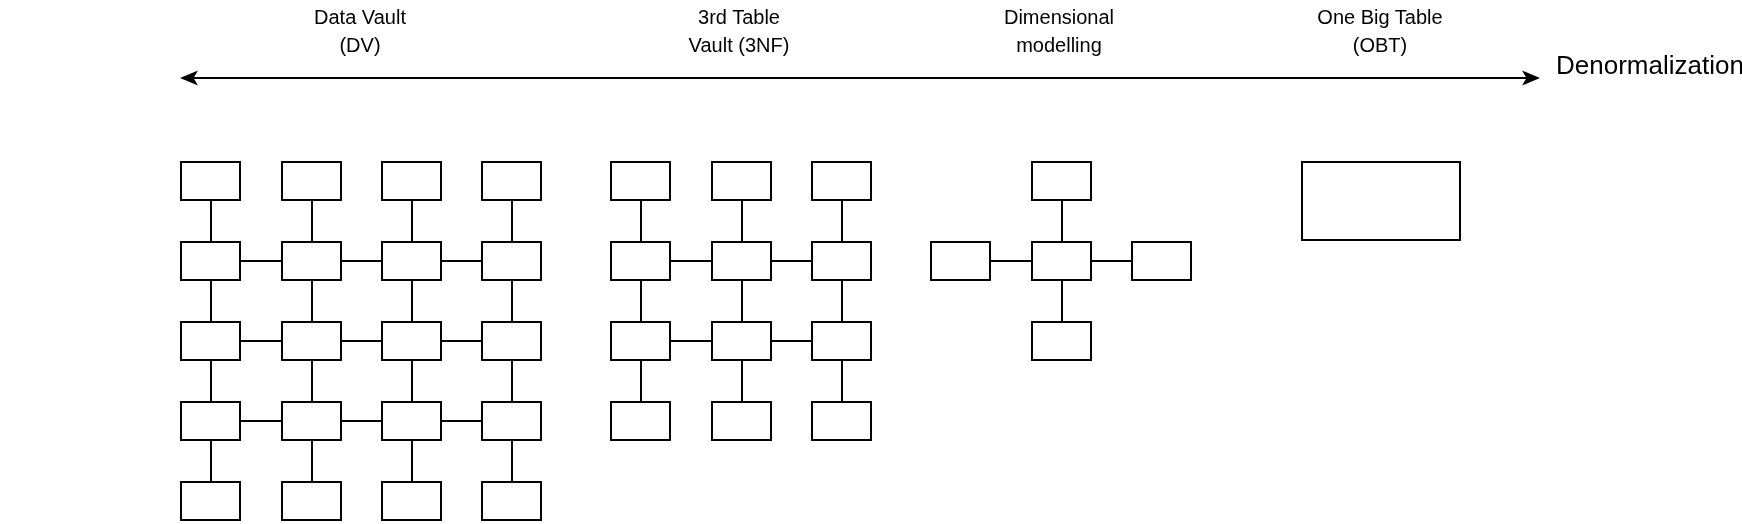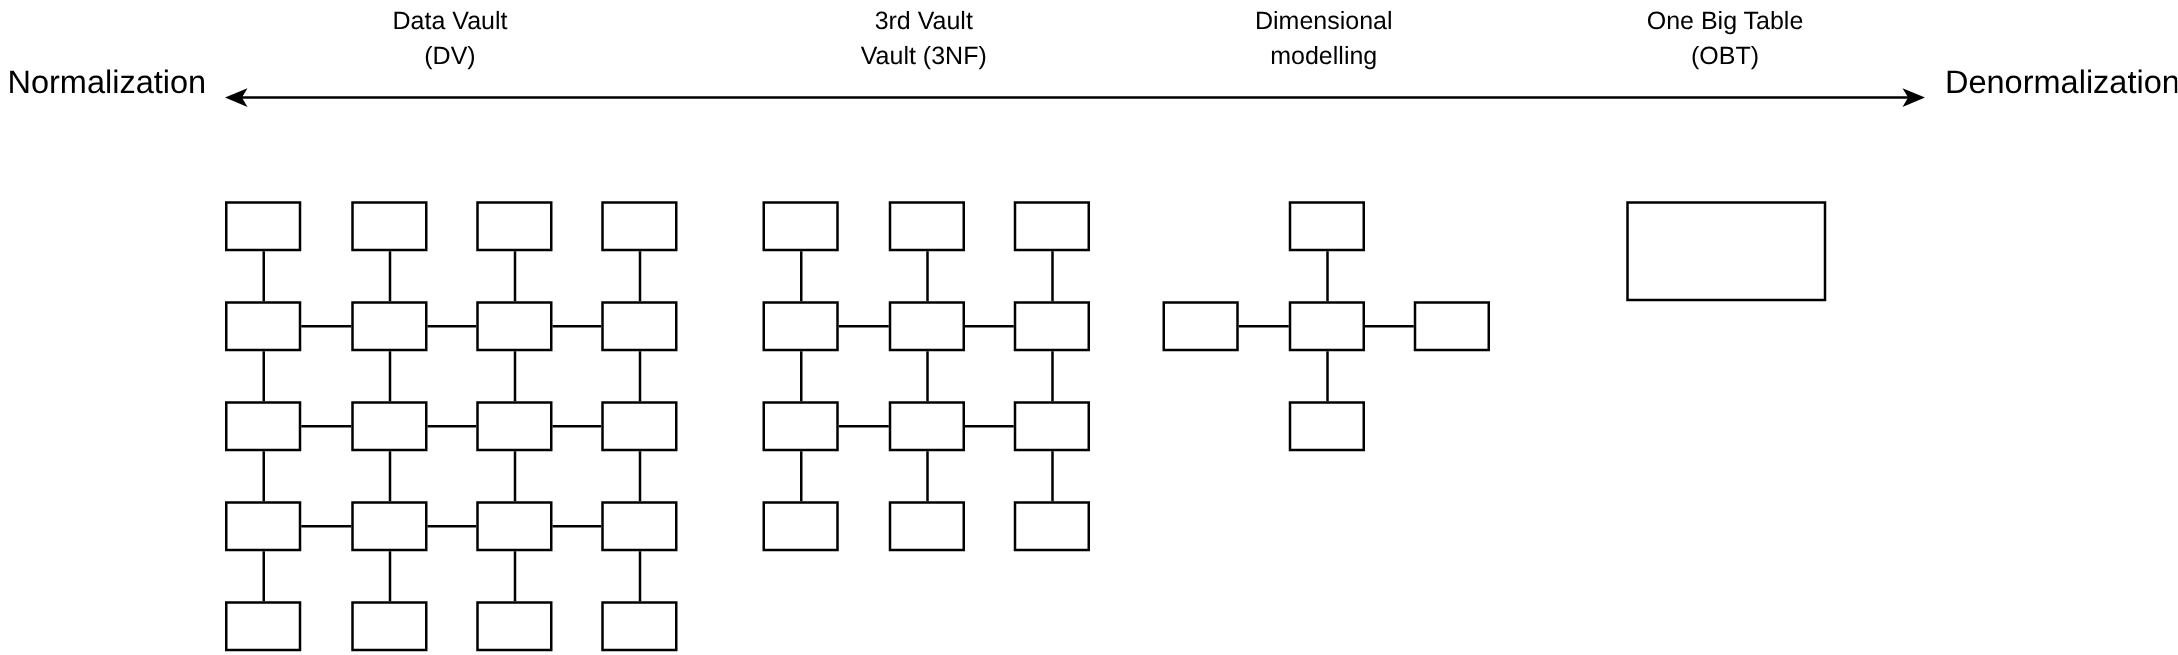--- a/index.html
+++ b/index.html
@@ -43,37 +43,36 @@
   .lnk {
     position: absolute;
     background: #000000;
   }
 </style>
 </head>
 <body>
 
 <div class="canvas">
 
-  <span class="edge-label" style="left:6px">Normalization</span>
 
   <span class="edge-label" style="left:1556px">Denormalization</span>
 
   <svg class="arrow-svg" width="1742" height="524" viewBox="0 0 1742 524">
     <line id="arrow-line" x1="193" y1="78" x2="1527" y2="78" stroke="#000000" stroke-width="2"></line>
     <path id="arrow-head-left" d="M180,78 L198,70.5 L193.5,78 L198,85.5 Z" fill="#000000"></path>
     <path id="arrow-head-right" d="M1540,78 L1522,70.5 L1526.5,78 L1522,85.5 Z" fill="#000000"></path>
   </svg>
 
   <div class="section-title" style="left:360px">
     <div>Data Vault</div>
     <div>(DV)</div>
   </div>
 
   <div class="section-title" style="left:739px">
-    <div>3rd Vault</div>
+    <div>3rd Table</div>
     <div>Vault (3NF)</div>
   </div>
 
   <div class="section-title" style="left:1059px">
     <div>Dimensional</div>
     <div>modelling</div>
   </div>
 
   <div class="section-title" style="left:1380px">
     <div>One Big Table</div>

